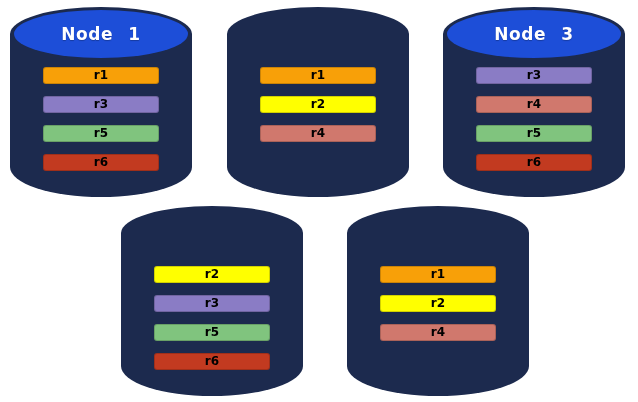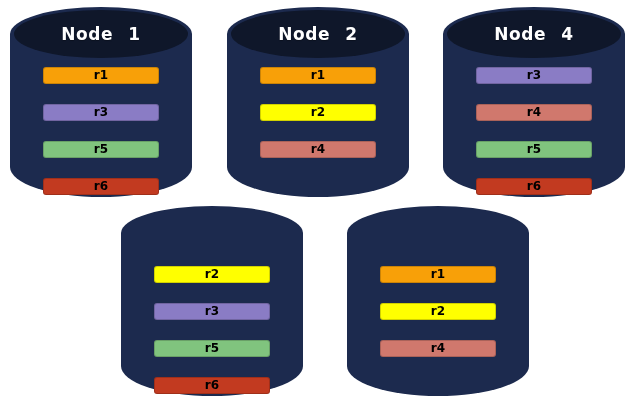--- a/index.html
+++ b/index.html
@@ -30,42 +30,42 @@
   .cyl-body {
     position: absolute;
     left: 0; right: 0; top: 0; bottom: 0;
     background: #1c2a4e;
     border-radius: 50% / 27px 27px 30px 30px;
   }
   .cyl-top {
     position: absolute;
     left: 4px; right: 4px; top: 3px;
     height: 48px;
-    background: #0f172a;
+    background: #1d4ed8;
     border-radius: 50%;
     display: flex;
     align-items: center;
     justify-content: center;
     z-index: 2;
   }
   .node-title {
     color: #ffffff;
     font-size: 17px;
     font-weight: bold;
     word-spacing: 9px;
     letter-spacing: 0.5px;
     text-shadow: 0 1px 1px rgba(0,0,0,0.25);
   }
   .replica-list {
     position: absolute;
     left: 0; right: 0; top: 60px;
     display: flex;
     flex-direction: column;
     align-items: center;
-    gap: 20px;
+    gap: 12px;
     z-index: 3;
   }
   .bar {
     width: 114px;
     height: 15px;
     border-radius: 3px;
     border: 1px solid rgba(0,0,0,0.18);
     color: #000000;
     font-size: 12px;
     font-weight: bold;
@@ -84,33 +84,30 @@
     </div>
     <div class="replica-list">
         <div class="bar" style="background: rgb(248, 160, 8);">r1</div>
         <div class="bar" style="background: rgb(138, 124, 197);">r3</div>
         <div class="bar" style="background: rgb(128, 196, 126);">r5</div>
         <div class="bar" style="background: rgb(194, 58, 32);">r6</div>
       </div>
   </div>
     <div class="cylinder pos-1">
     <div class="cyl-body"></div>
-    <div class="cyl-top">
-      <span class="node-title">Node 2</span>
-    </div>
     <div class="replica-list">
         <div class="bar" style="background: rgb(248, 160, 8);">r1</div>
         <div class="bar" style="background: rgb(255, 255, 0);">r2</div>
         <div class="bar" style="background: rgb(208, 120, 109);">r4</div>
       </div>
   </div>
     <div class="cylinder pos-2">
     <div class="cyl-body"></div>
     <div class="cyl-top">
-      <span class="node-title">Node 4</span>
+      <span class="node-title">Node 3</span>
     </div>
     <div class="replica-list">
         <div class="bar" style="background: rgb(138, 124, 197);">r3</div>
         <div class="bar" style="background: rgb(208, 120, 109);">r4</div>
         <div class="bar" style="background: rgb(128, 196, 126);">r5</div>
         <div class="bar" style="background: rgb(194, 58, 32);">r6</div>
       </div>
   </div>
     <div class="cylinder pos-3">
     <div class="cyl-body"></div>

